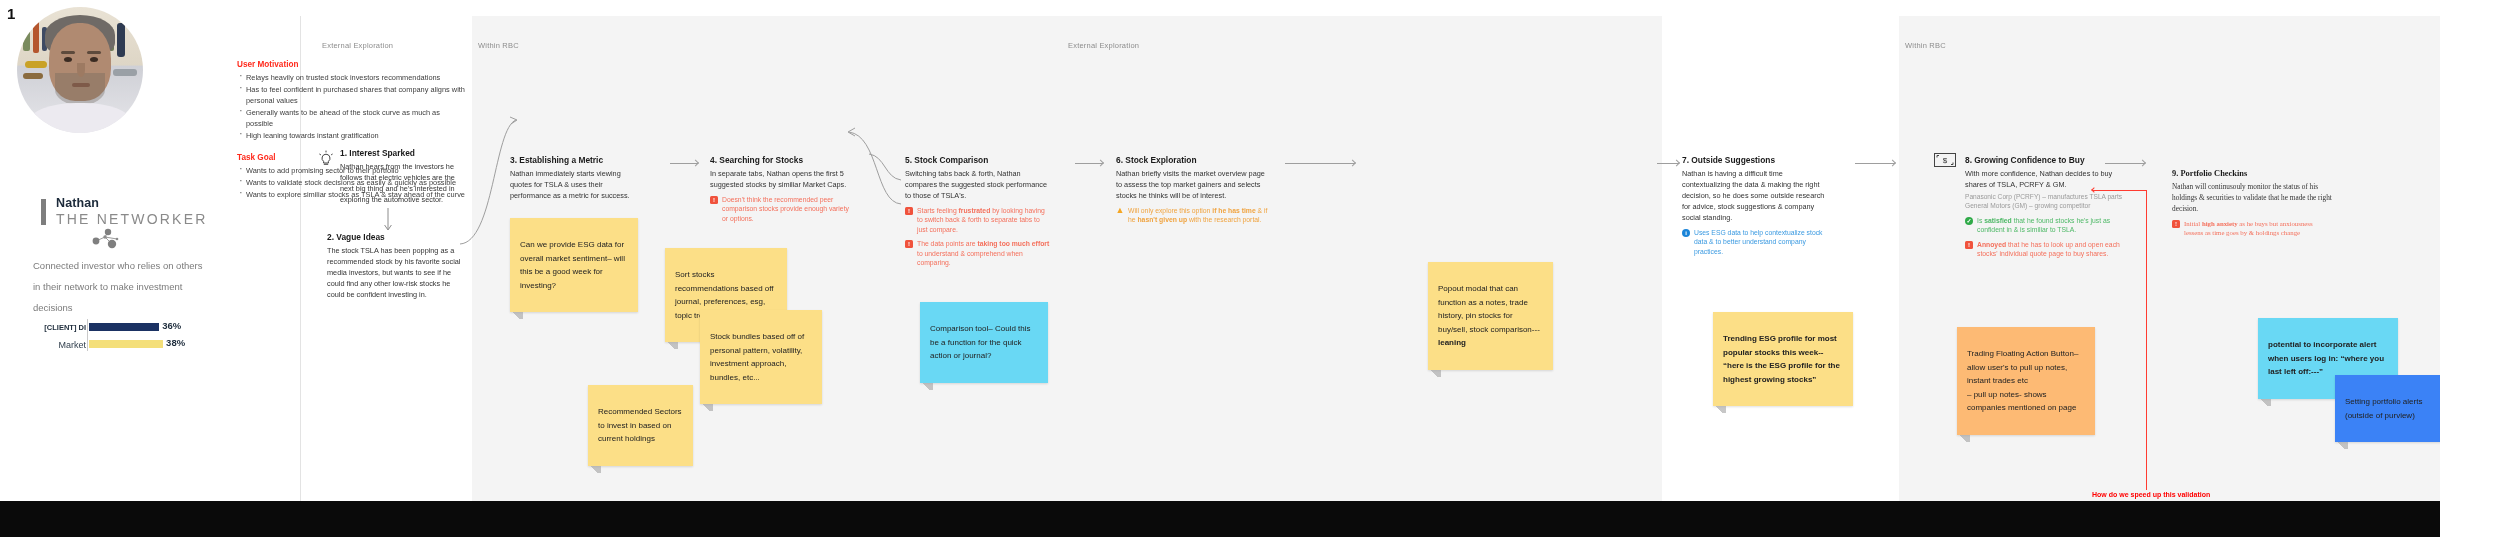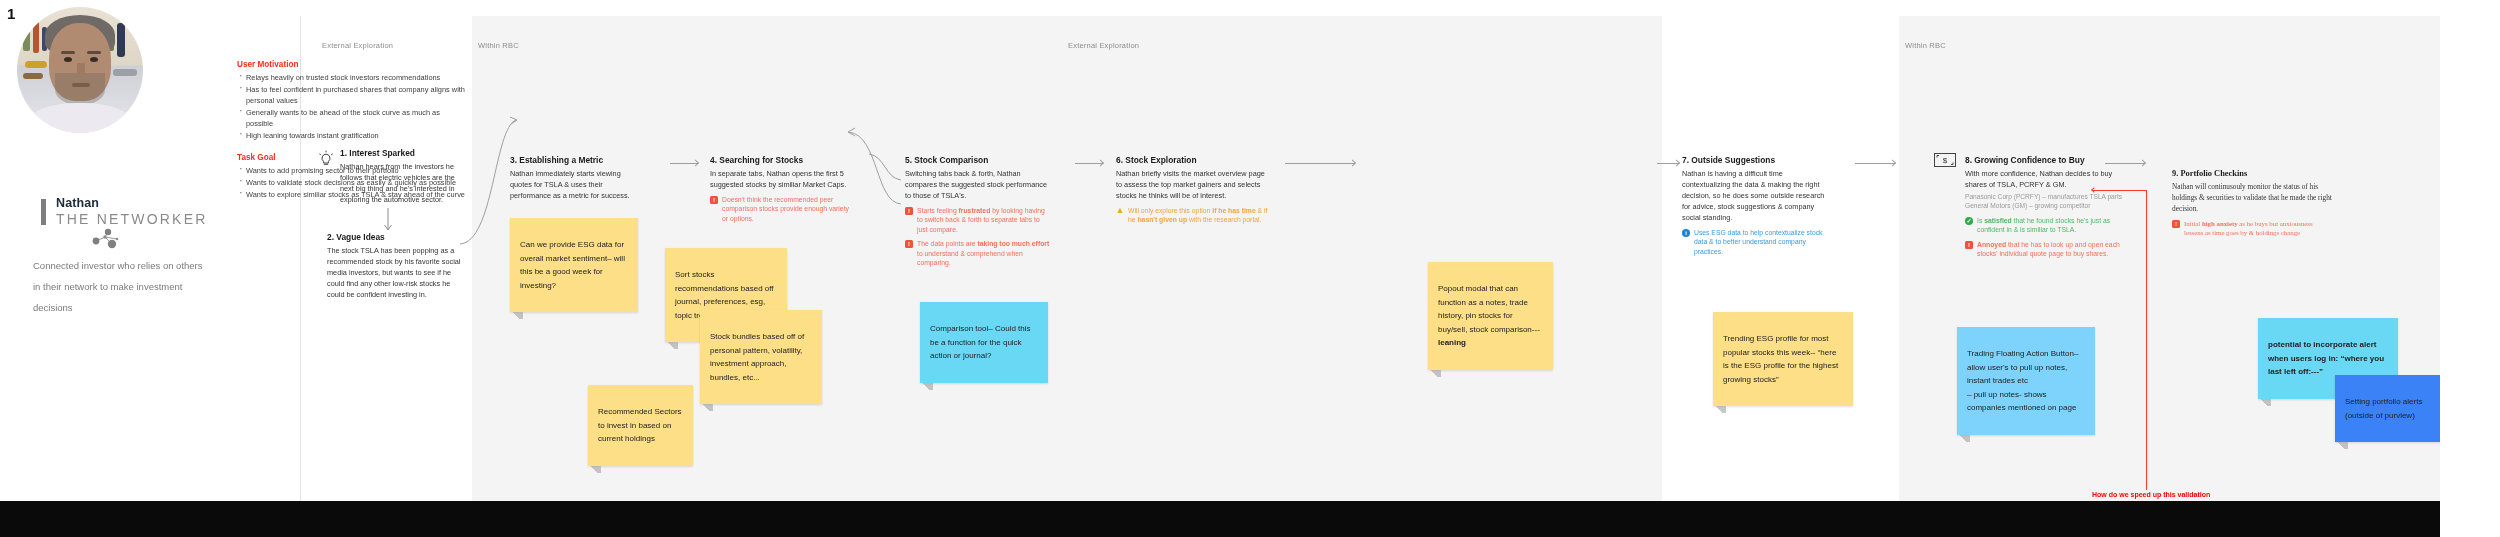--- a/index.html
+++ b/index.html
@@ -122,21 +122,21 @@
     color:#222; box-shadow:0 1px 2px rgba(0,0,0,.12);
   }
   .note:after {
     content:""; position:absolute; left:0; bottom:-7px; width:13px; height:7px;
     background:linear-gradient(225deg, #9a9a9a 50%, transparent 51%);
     opacity:.55;
   }
   .note-yellow { background:#fcdf87; }
   .note-blue { background:#69d8f4; }
   .note-purple { background:#3b82f6; }
-  .note-grey { background:#7dd3fc; }
+  .note-grey { background:#fdba74; }
   .note b { font-weight:bold; }
 
   
   .icon-box { position:absolute; }
 
   
   #red-note {
     position:absolute; font-size:7px; line-height:9.5px; color:#ff0000; font-weight:bold;
     width:120px;
   }
@@ -202,20 +202,39 @@
       <line x1="17" y1="9" x2="29" y2="11" stroke="#9a9a9a" stroke-width="1"></line>
       <circle cx="8" cy="13" r="3.4" fill="#7f7f7f"></circle>
       <circle cx="20" cy="4" r="3.2" fill="#7f7f7f"></circle>
       <circle cx="24" cy="16" r="4.2" fill="#7f7f7f"></circle>
       <circle cx="17" cy="9" r="1.7" fill="#8d8d8d"></circle>
       <circle cx="29" cy="11" r="1.3" fill="#8d8d8d"></circle>
     </svg>
 
     <div id="desc">Connected investor who relies on others in their network to make investment decisions</div>
 
+    <div id="bars">
+      <div class="bar-axis"></div>
+
+      <div class="bar-row">
+        <span class="bar-label" style="right:102px;">[CLIENT] DI</span>
+        <div class="bar-track">
+          <div class="bar-fill" id="bar-fill-0" style="width: 70.2px; background: rgb(27, 50, 99);"></div>
+        </div>
+        <span class="bar-val" id="bar-val-0" style="left: 154.2px;">36%</span>
+      </div>
+
+      <div class="bar-row">
+        <span class="bar-label" style="right:102px;font-weight:normal;font-size:9px;color:#33414f;">Market</span>
+        <div class="bar-track">
+          <div class="bar-fill" id="bar-fill-1" style="width: 74.1px; background: rgb(244, 223, 122);"></div>
+        </div>
+        <span class="bar-val" id="bar-val-1" style="left: 158.1px;">38%</span>
+      </div>
+    </div>
   </div>
 
   <div id="motivation">
     <div class="mot-h">User Motivation</div>
     <ul class="mot-list">
       <li>Relays heavily on trusted stock investors recommendations</li>
       <li>Has to feel confident in purchased shares that company aligns with personal values</li>
       <li>Generally wants to be ahead of the stock curve as much as possible</li>
       <li>High leaning towards instant gratification</li>
     </ul>
@@ -360,21 +379,21 @@
       <span class="anno-txt txt-pain">Initial <b>high anxiety</b> as he buys but anxiousness lessens as time goes by &amp; holdings change</span>
     </div>
   </div>
 
   <div class="note note-yellow" style="left:510px;top:218px;width:128px;">Can we provide ESG data for overall market sentiment– will this be a good week for investing?</div>
   <div class="note note-yellow" style="left:665px;top:248px;width:122px;">Sort stocks recommendations based off journal, preferences, esg, topic trending, esg</div>
   <div class="note note-yellow" style="left:700px;top:310px;width:122px;">Stock bundles based off of personal pattern, volatility, investment approach, bundles, etc...</div>
   <div class="note note-yellow" style="left:588px;top:385px;width:105px;">Recommended Sectors to invest in based on current holdings</div>
   <div class="note note-blue" style="left:920px;top:302px;width:128px;">Comparison tool– Could this be a function for the quick action or journal?</div>
   <div class="note note-yellow" style="left:1428px;top:262px;width:125px;">Popout modal that can function as a notes, trade history, pin stocks for buy/sell, stock comparison--- <b>leaning</b></div>
-  <div class="note note-yellow" style="left:1713px;top:312px;width:140px;">Trending ESG profile for most popular stocks this week-- “here is the ESG profile for the highest growing stocks”</div>
+  <div class="note note-yellow" style="left:1713px;top:312px;width:140px;font-weight:bold;">Trending ESG profile for most popular stocks this week-- “here is the ESG profile for the highest growing stocks”</div>
   <div class="note note-grey" style="left:1957px;top:327px;width:138px;white-space:pre-line;">Trading Floating Action Button– allow user's to pull up notes, instant trades etc
 – pull up notes- shows companies mentioned on page</div>
   <div class="note note-blue" style="left:2258px;top:318px;width:140px;font-weight:bold;">potential to incorporate alert when users log in:  “where you last left off:---”</div>
   <div class="note note-purple" style="left:2335px;top:375px;width:128px;">Setting portfolio alerts (outside of purview)</div>
 
   <div id="red-line-v" style="left:2146px;top:190px;height:300px;"></div>
   <div id="red-line-h" style="left:2092px;top:190px;width:54px;"></div>
   <div id="red-arrow-head" style="left:2092px;top:188px;"></div>
   <div id="red-line-v" style="left:2146px;top:330px;height:160px;background:#ff3b30;"></div>
 

